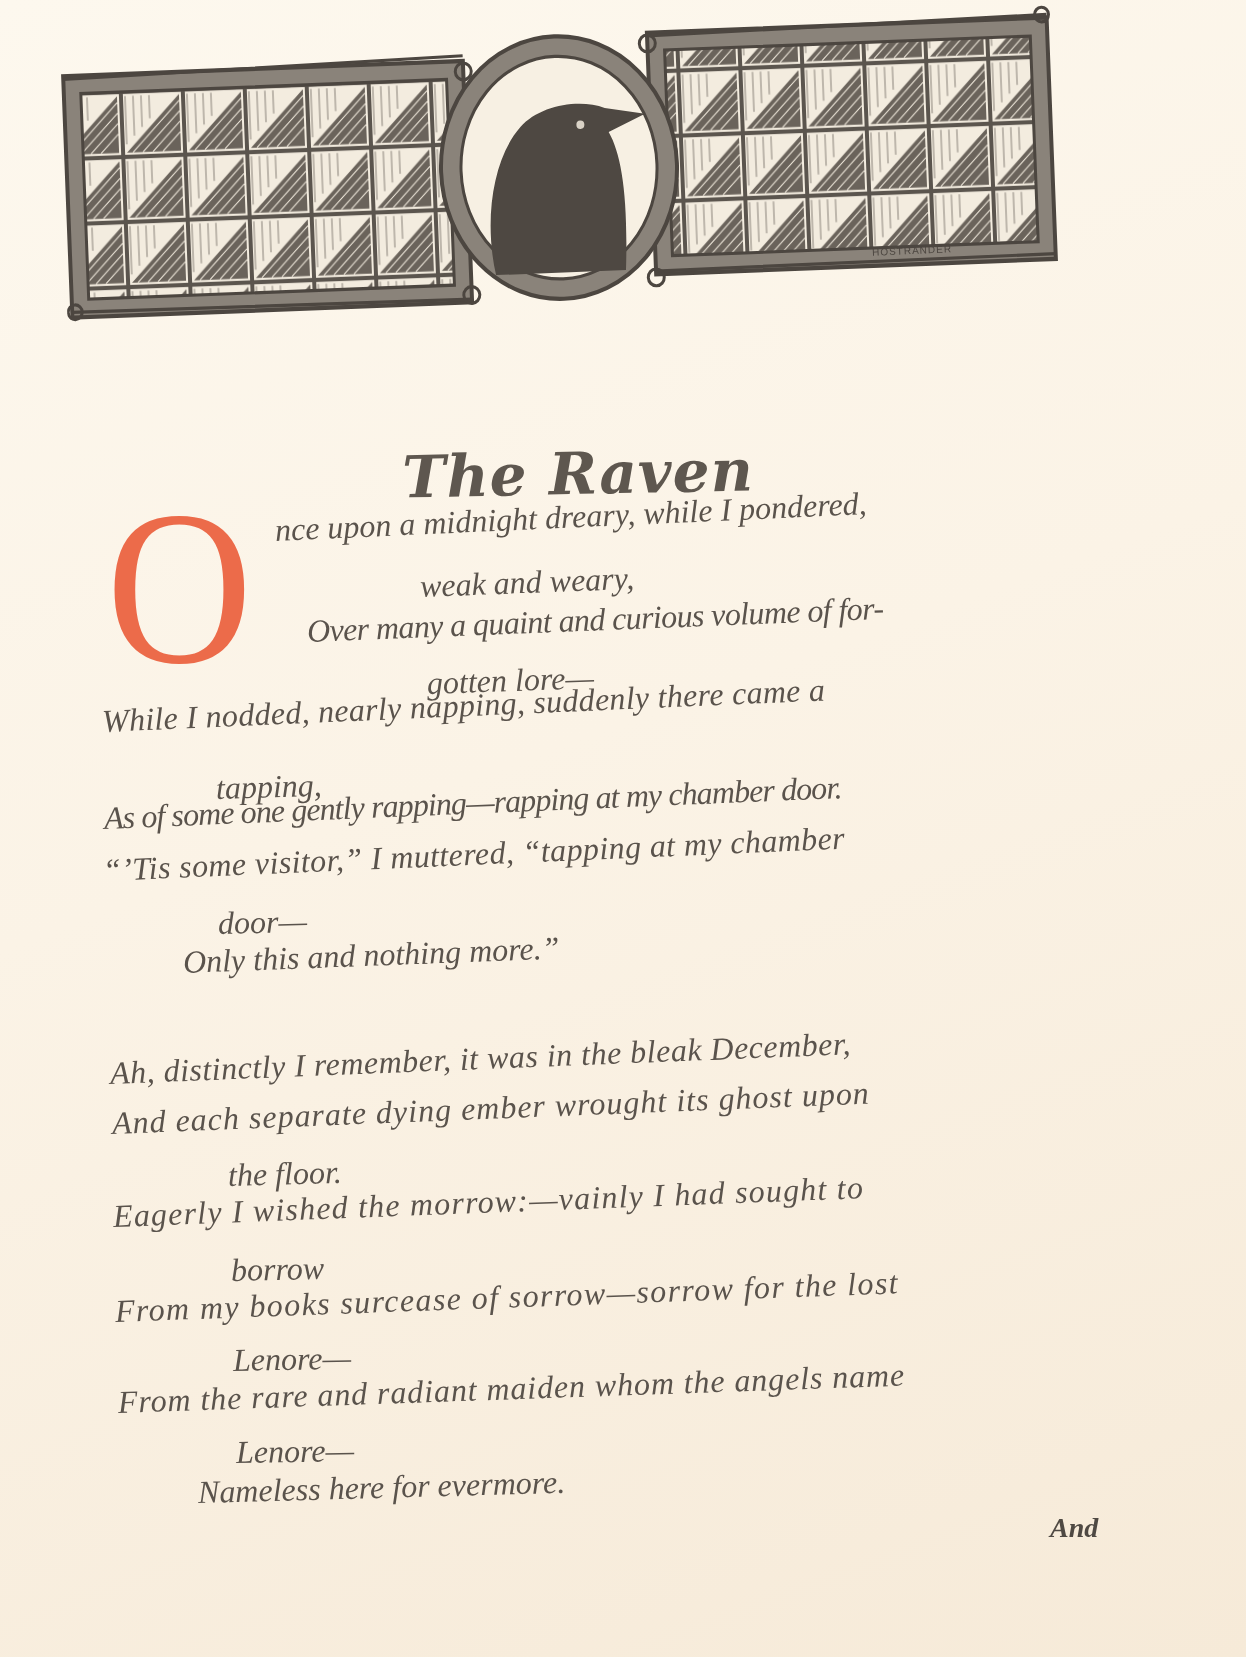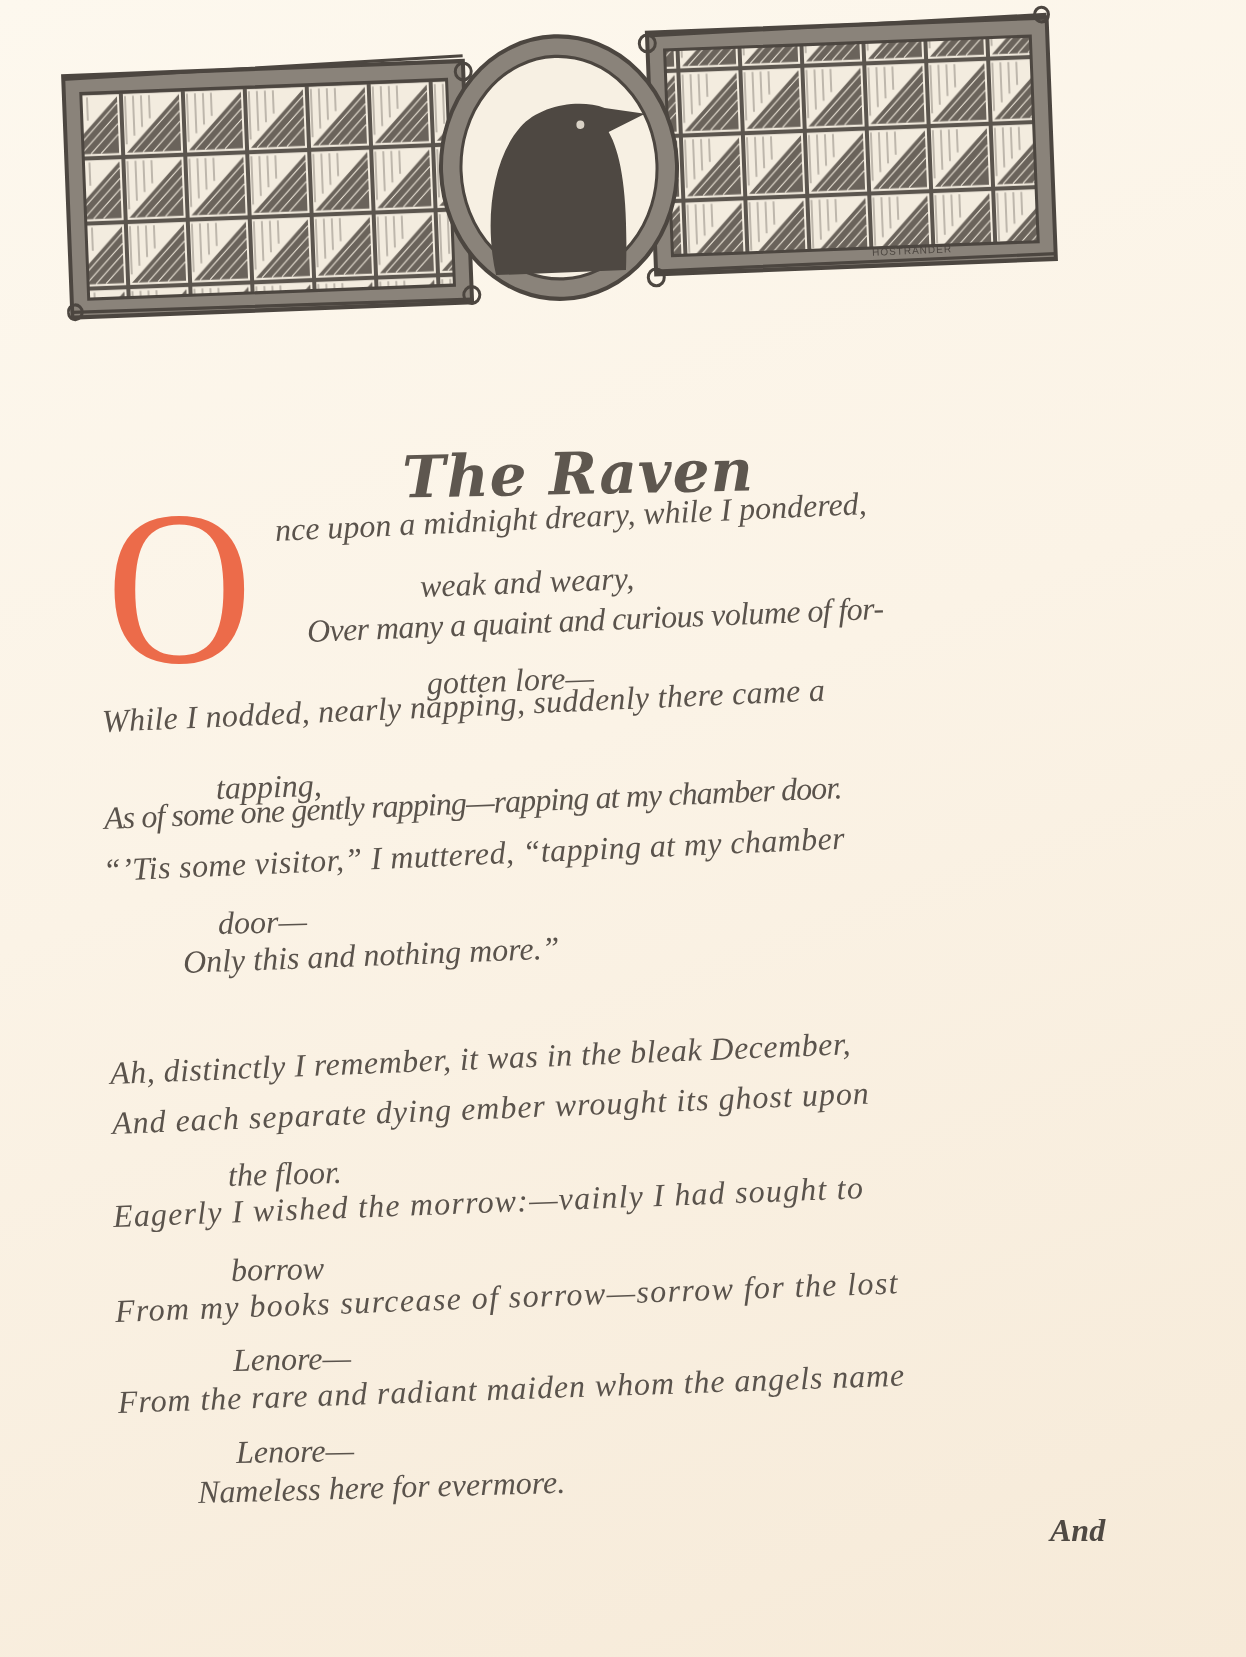--- a/index.html
+++ b/index.html
@@ -43,21 +43,21 @@
     .poem { position: absolute; left: 0; top: 0; width: 100%; height: 100%; }
     .line {
       position: absolute; white-space: nowrap;
       font-family: "Liberation Serif", serif; font-style: italic;
       font-size: 32px; color: #5a534c;
       transform-origin: 0 50%;
     }
     .catchword {
       position: absolute; left: 1050px; top: 1512px;
       font-family: "Liberation Serif", serif; font-style: italic; font-weight: bold;
-      font-size: 32px; color: #4f4943;
+      font-size: 28px; color: #4f4943;
     }
   </style>
 </head>
 <body>
 
 <div class="page">
 
   <div class="banner">
     <svg viewBox="0 0 1000 300" preserveAspectRatio="none">
       <defs>

